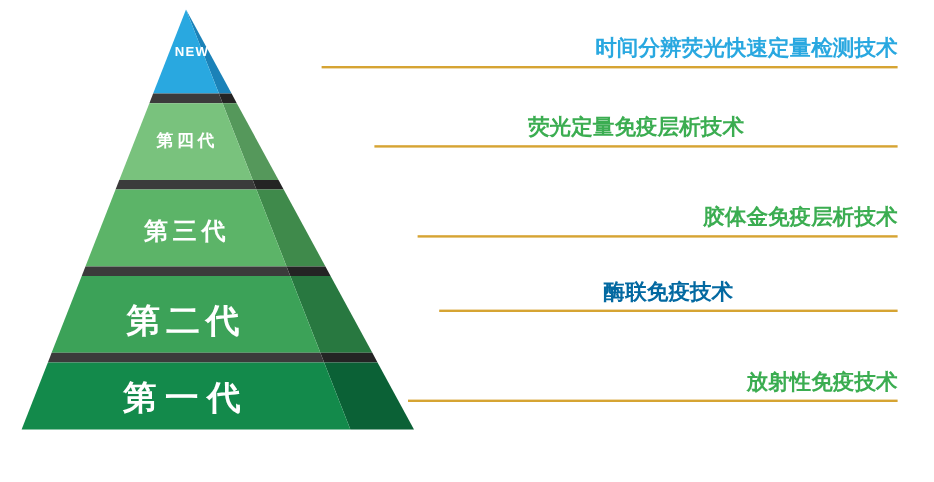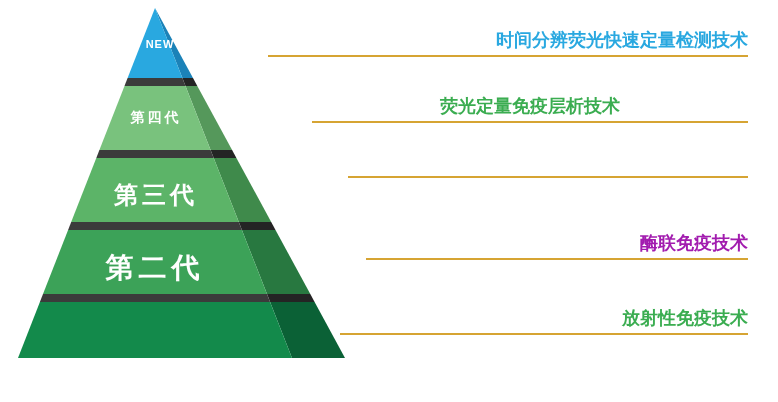--- a/index.html
+++ b/index.html
@@ -9,21 +9,21 @@
   .tier-label{
     position:absolute;
     transform:translateX(-50%);
     color:#ffffff;
     font-weight:bold;
     white-space:nowrap;
     text-align:center;
   }
   .t1{left:160px;top:38px;font-size:11px;letter-spacing:1px;}
   .t2{left:156px;top:109px;font-size:14px;letter-spacing:3px;}
-  .t3{left:156px;top:179px;font-size:24px;letter-spacing:4px;}
+  .t3{left:156px;top:179px;font-size:20px;letter-spacing:4px;}
   .t4{left:155px;top:249px;font-size:28px;letter-spacing:5px;}
   .t5{left:155px;top:313px;font-size:28px;letter-spacing:7px;}
   .row{position:absolute;right:30px;text-align:right;}
   .row-text{font-size:18px;font-weight:bold;line-height:20px;white-space:nowrap;}
   .row-line{height:2px;margin-top:5px;margin-left:auto;}
   .r1{top:30px;}  .r1 .row-line{width:480px;}
   .r2{top:96px;}  .r2 .row-line{width:436px;}
   .r3{top:171px;} .r3 .row-line{width:400px;}
   .r4{top:233px;} .r4 .row-line{width:382px;}
   .r5{top:308px;} .r5 .row-line{width:408px;}
@@ -60,34 +60,36 @@
     <polygon points="43,294 267,294 270.1,302 39.9,302" fill="#3B3B3B"></polygon>
 
     <polygon points="270.1,302 314.6,302 345,358 292,358" fill="#0B6136"></polygon>
     <polygon points="39.9,302 270.1,302 292,358 18,358" fill="#138A4B"></polygon>
   </svg>
 
   <div class="tier-label t1">NEW</div>
   <div class="tier-label t2">第四代</div>
   <div class="tier-label t3">第三代</div>
   <div class="tier-label t4">第二代</div>
+  <div class="tier-label t5">第一代</div>
 
   <div class="row r1">
     <div class="row-text" style="color: rgb(41, 168, 224);">时间分辨荧光快速定量检测技术</div>
     <div class="row-line" style="background: rgb(214, 164, 51);"></div>
   </div>
   <div class="row r2">
     <div class="row-text" style="color: rgb(59, 173, 81); text-align: center;">荧光定量免疫层析技术</div>
     <div class="row-line" style="background: rgb(214, 164, 51);"></div>
   </div>
   <div class="row r3">
+    <div class="row-text" style="color: rgb(59, 173, 81);">胶体金免疫层析技术</div>
     <div class="row-line" style="background: rgb(214, 164, 51);"></div>
   </div>
   <div class="row r4">
-    <div class="row-text" style="color: #a21caf;">酶联免疫技术</div>
+    <div class="row-text" style="color: #0369a1; text-align: center;">酶联免疫技术</div>
     <div class="row-line" style="background: rgb(214, 164, 51);"></div>
   </div>
   <div class="row r5">
     <div class="row-text" style="color: rgb(59, 173, 81);">放射性免疫技术</div>
     <div class="row-line" style="background: rgb(214, 164, 51);"></div>
   </div>
 
 </div>
 
 </body></html>

